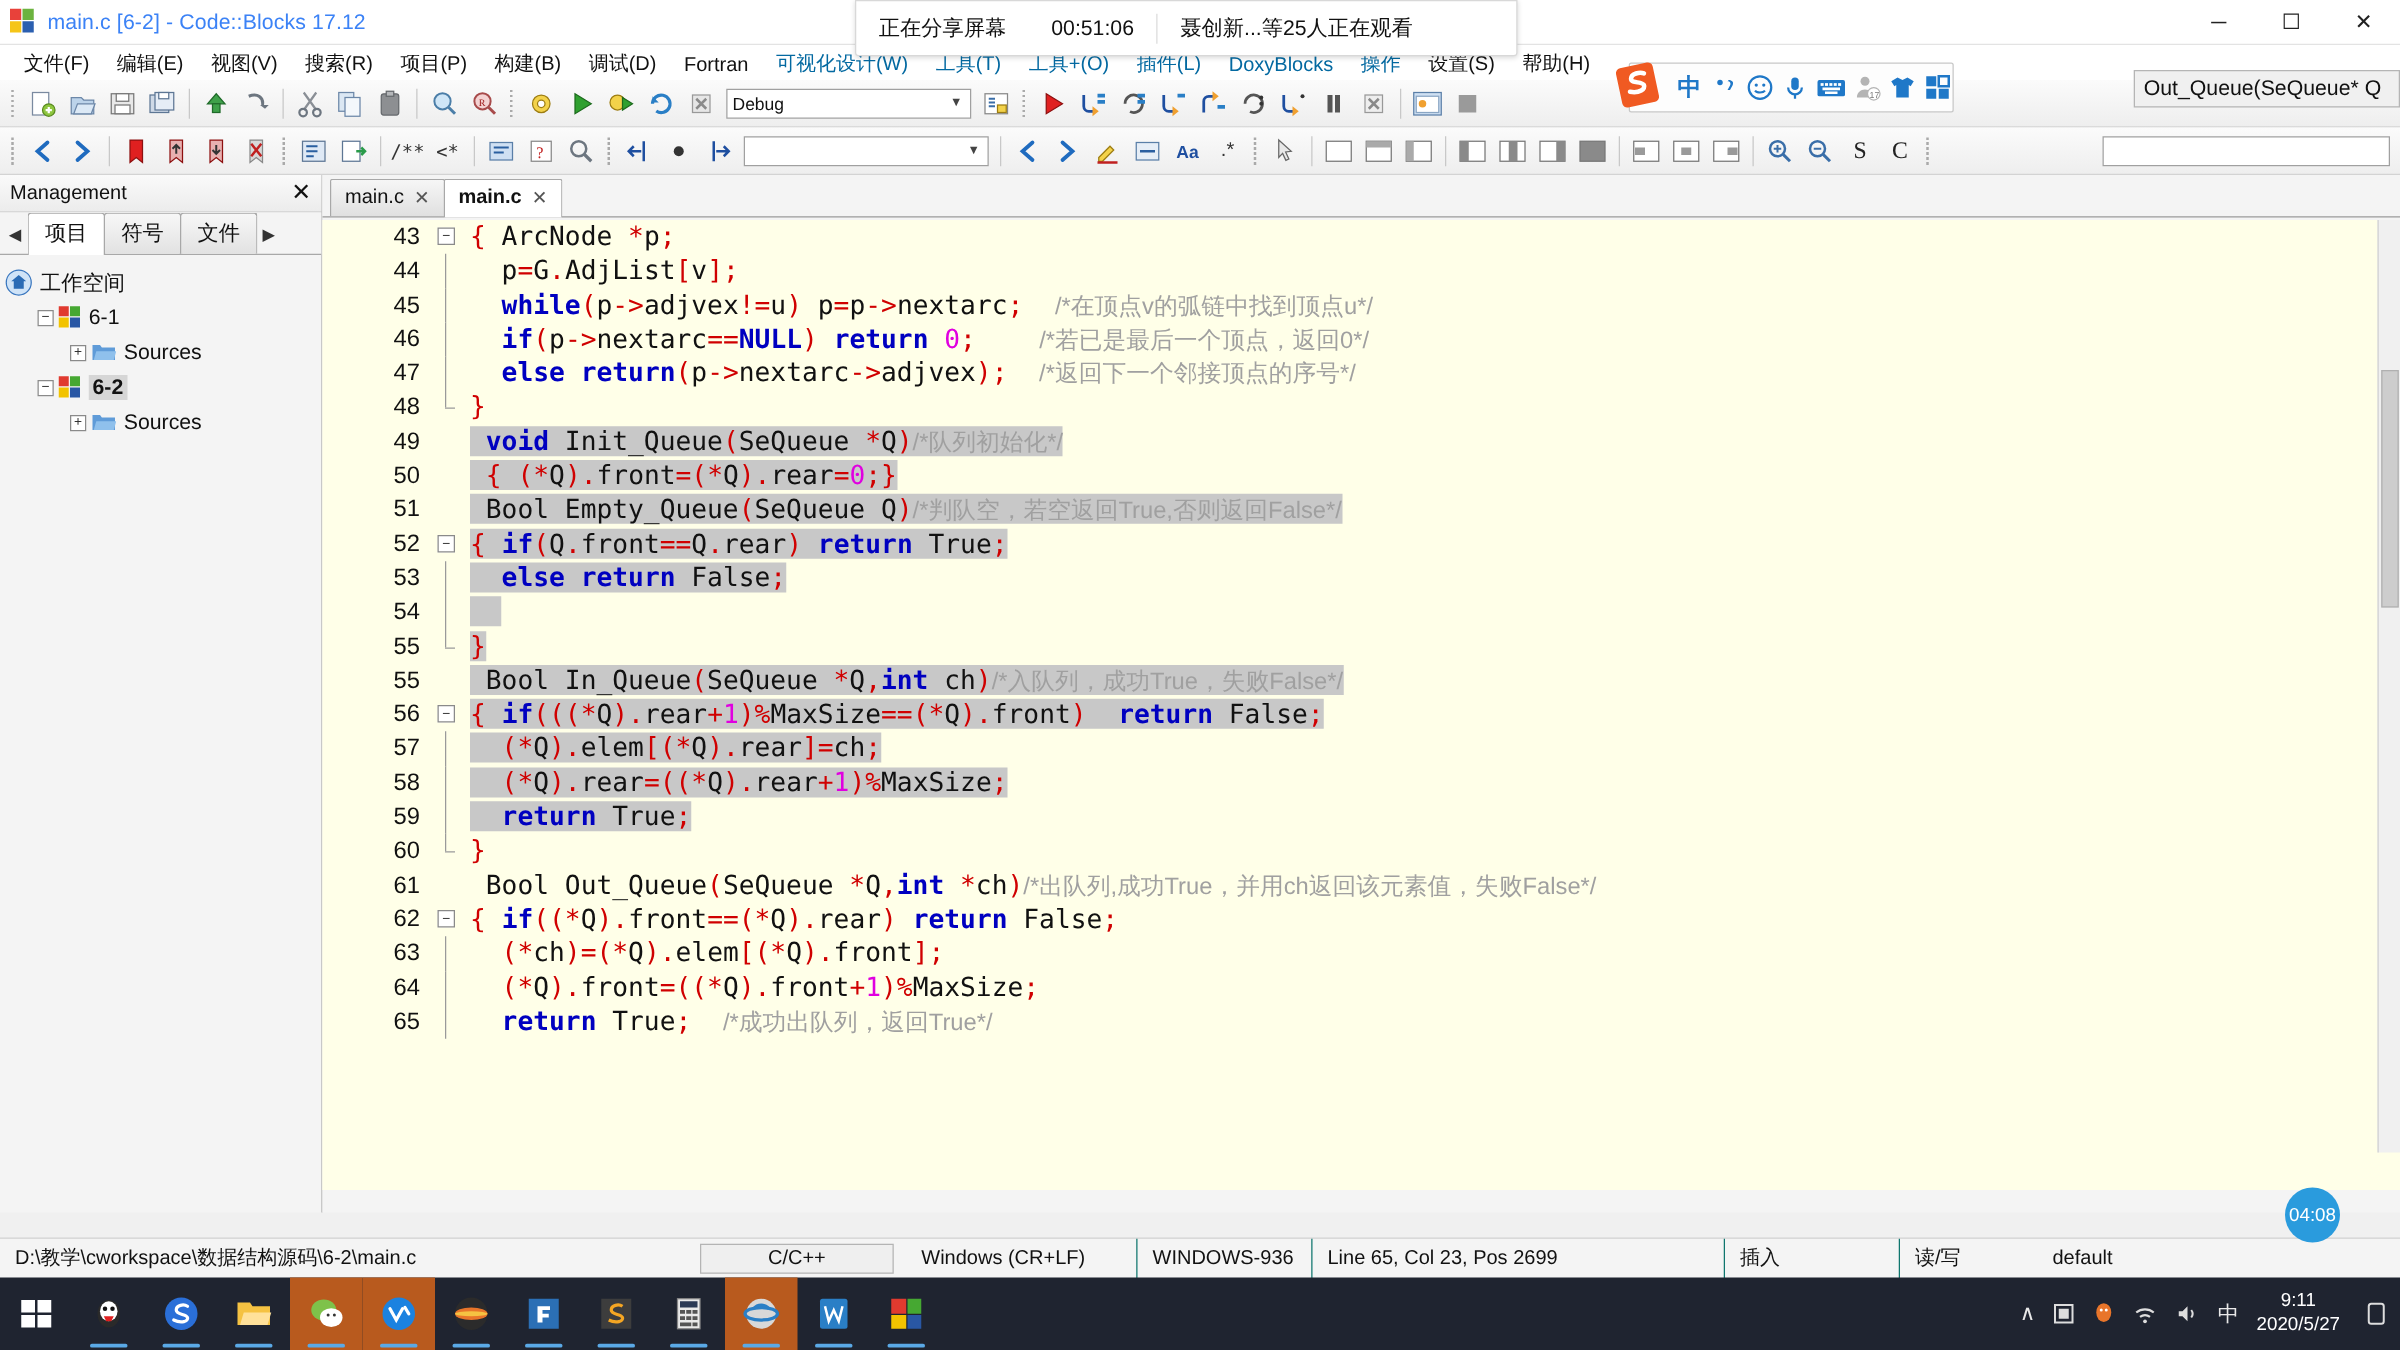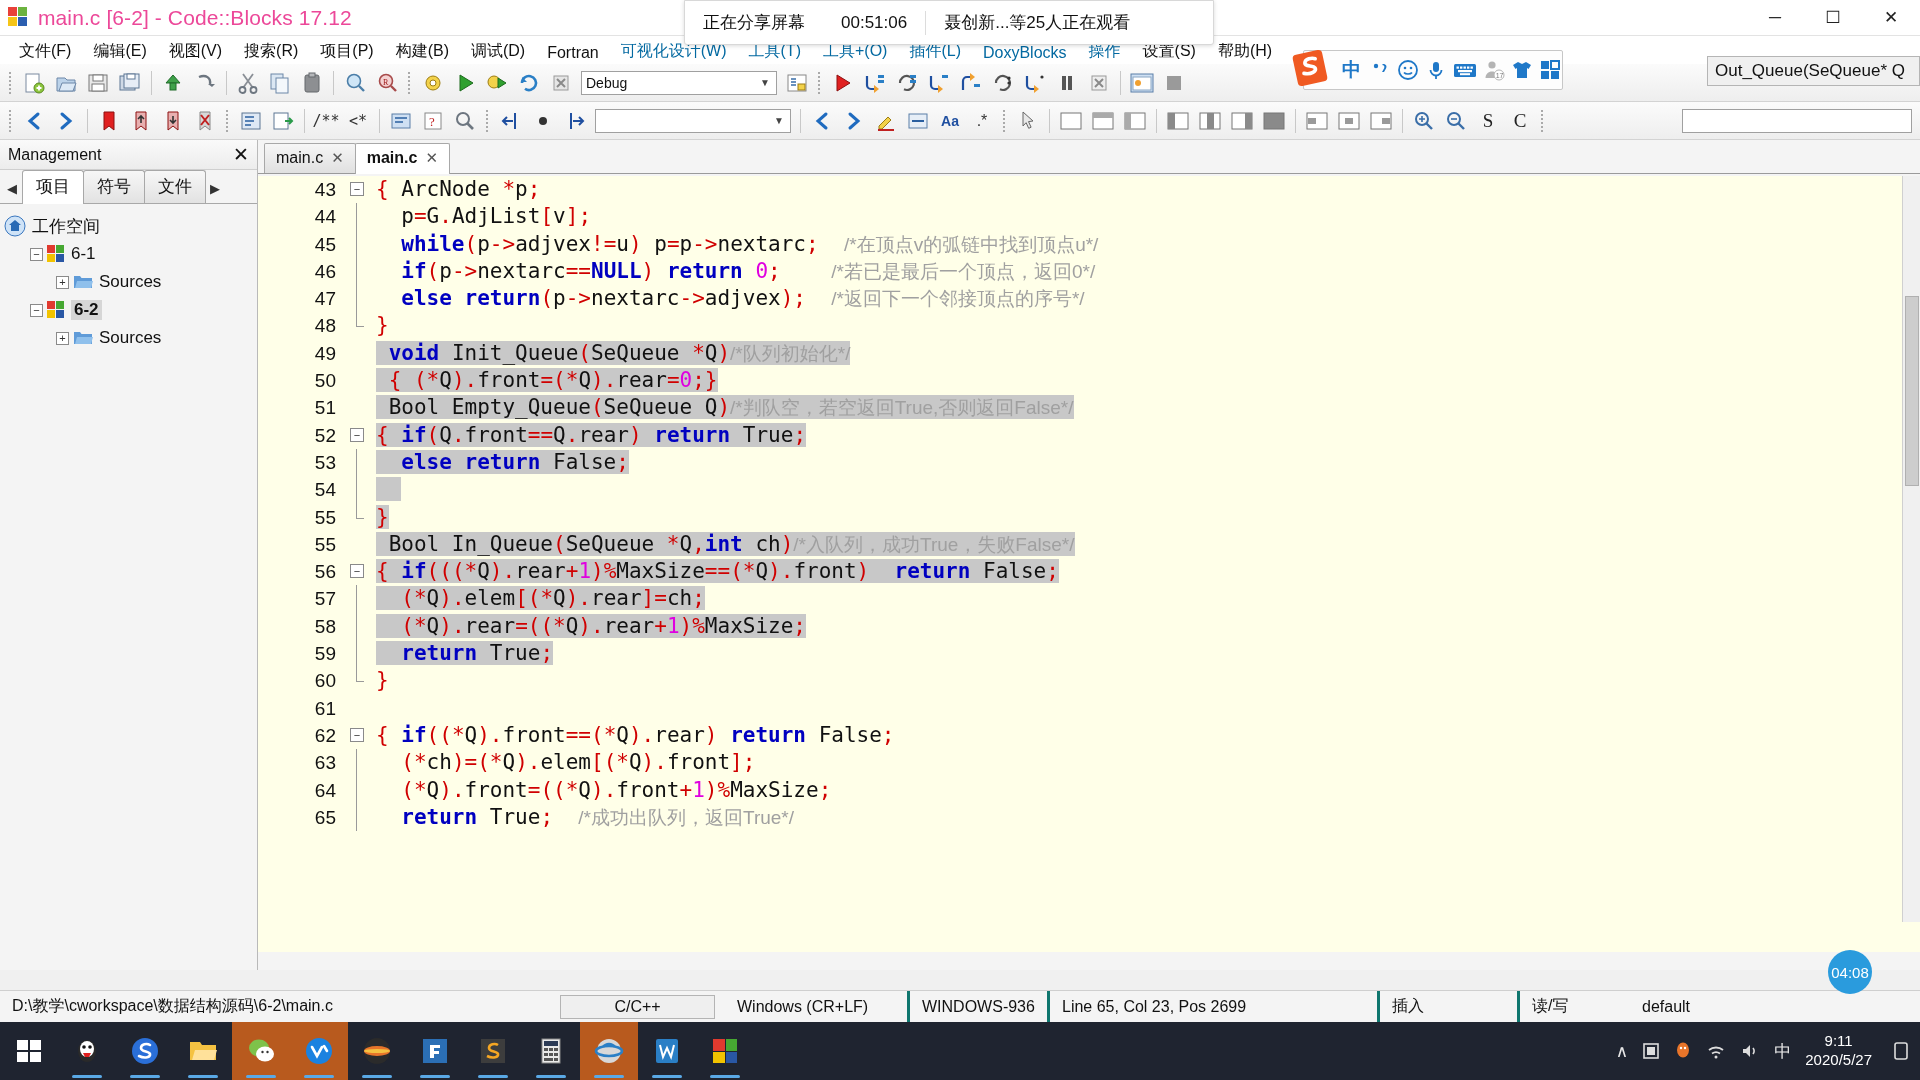--- a/index.html
+++ b/index.html
@@ -18,21 +18,21 @@
     background: #ffffff;
     display: flex; align-items: center;
     border-bottom: 1px solid #e3e3e3;
   }
   .tb-icon { width: 22px; height: 22px; margin-left: 8px; margin-right: 8px; position: relative; }
   .winsquare { position:absolute; width:9px; height:9px; }
   .ws1 { left:0; top:0; background:#e8413a; }
   .ws2 { left:10px; top:0; background:#6cb33f; }
   .ws3 { left:0; top:10px; background:#f5c518; }
   .ws4 { left:10px; top:10px; background:#2b5fb0; }
-  .title-text { font-size: 21px; color: #ec4899; letter-spacing: .1px; }
+  .title-text { font-size: 17px; color: #3b82f6; letter-spacing: .1px; }
   .winbtns { margin-left: auto; display: flex; height: 36px; }
   .winbtn { width: 58px; height: 36px; display: flex; align-items: center; justify-content: center;
             font-size: 17px; color: #222; }
 
   
   .menubar {
     position: absolute; left:0; top:36px; width:1920px; height:28px;
     background:#ffffff; display:flex; align-items:flex-end; padding-left: 8px;
     font-size: 16px; color:#111;
   }
@@ -169,21 +169,21 @@
                 border-radius:50%; background:#2a9bdd; color:#fff; font-size:15px;
                 display:flex; align-items:center; justify-content:center; z-index:35; }
 
   
   .statusbar {
     position:absolute; left:0; bottom:58px; width:1920px; height:32px;
     background:#f4f4f4; border-top:1px solid #cfcfcf;
     display:flex; align-items:center; font-size:16px; color:#111;
   }
   .sbcell { padding:0 12px; height:32px; display:flex; align-items:center;
-            border-right:3px solid #0f766e; white-space:nowrap; }
+            border-right:1px solid #0f766e; white-space:nowrap; }
   .sbcell.first { border-right:none; }
   .sbcell.boxed { border:1px solid #b4b4b4; background:#efefef; height:24px; margin-right:10px; }
 
   
   .taskbar { position:absolute; left:0; bottom:0; width:1920px; height:58px;
              background:#1f2430; display:flex; align-items:center; }
   .tstart { width:58px; height:58px; display:flex; align-items:center; justify-content:center; }
   .tkitem { width:58px; height:58px; display:flex; align-items:center; justify-content:center;
             position:relative; }
   .tkitem.active { background:#b85a1e; }
@@ -836,21 +836,21 @@
         <div class="cl"><span class="lnum">52</span><span class="foldbox" style="top: 6px;">−</span><span class="ctext"><span class="hl"><span class="p">{</span> <span class="k">if</span><span class="p">(</span>Q<span class="p">.</span>front<span class="p">==</span>Q<span class="p">.</span>rear<span class="p">)</span> <span class="k">return</span> True<span class="p">;</span></span></span></div>
         <div class="cl"><span class="lnum">53</span><span class="foldline" style="top: 0px; height: 27.3px;"></span><span class="ctext"><span class="hl">  <span class="k">else</span> <span class="k">return</span> False<span class="p">;</span></span></span></div>
         <div class="cl"><span class="lnum">54</span><span class="foldline" style="top: 0px; height: 27.3px;"></span><span class="ctext"><span class="hl">  </span></span></div>
         <div class="cl"><span class="lnum">55</span><span class="foldline" style="top: 0px; height: 14px;"></span><span class="foldend" style="top: 14px;"></span><span class="ctext"><span class="hl"><span class="p">}</span></span></span></div>
         <div class="cl"><span class="lnum">55</span><span class="ctext"><span class="hl"> Bool In_Queue<span class="p">(</span>SeQueue <span class="p">*</span>Q<span class="p">,</span><span class="k">int</span> ch<span class="p">)</span><span class="c">/*入队列，成功True，失败False*/</span></span></span></div>
         <div class="cl"><span class="lnum">56</span><span class="foldbox" style="top: 6px;">−</span><span class="ctext"><span class="hl"><span class="p">{</span> <span class="k">if</span><span class="p">(((*</span>Q<span class="p">).</span>rear<span class="p">+</span><span class="n">1</span><span class="p">)%</span>MaxSize<span class="p">==(*</span>Q<span class="p">).</span>front<span class="p">)</span>  <span class="k">return</span> False<span class="p">;</span></span></span></div>
         <div class="cl"><span class="lnum">57</span><span class="foldline" style="top: 0px; height: 27.3px;"></span><span class="ctext"><span class="hl">  <span class="p">(*</span>Q<span class="p">).</span>elem<span class="p">[(*</span>Q<span class="p">).</span>rear<span class="p">]=</span>ch<span class="p">;</span></span></span></div>
         <div class="cl"><span class="lnum">58</span><span class="foldline" style="top: 0px; height: 27.3px;"></span><span class="ctext"><span class="hl">  <span class="p">(*</span>Q<span class="p">).</span>rear<span class="p">=((*</span>Q<span class="p">).</span>rear<span class="p">+</span><span class="n">1</span><span class="p">)%</span>MaxSize<span class="p">;</span></span></span></div>
         <div class="cl"><span class="lnum">59</span><span class="foldline" style="top: 0px; height: 27.3px;"></span><span class="ctext"><span class="hl">  <span class="k">return</span> True<span class="p">;</span></span></span></div>
         <div class="cl"><span class="lnum">60</span><span class="foldline" style="top: 0px; height: 14px;"></span><span class="foldend" style="top: 14px;"></span><span class="ctext"><span class="p">}</span></span></div>
-        <div class="cl"><span class="lnum">61</span></div>
+        <div class="cl"><span class="lnum">61</span><span class="ctext"> Bool Out_Queue<span class="p">(</span>SeQueue <span class="p">*</span>Q<span class="p">,</span><span class="k">int</span> <span class="p">*</span>ch<span class="p">)</span><span class="c">/*出队列,成功True，并用ch返回该元素值，失败False*/</span></span></div>
         <div class="cl"><span class="lnum">62</span><span class="foldbox" style="top: 6px;">−</span><span class="ctext"><span class="p">{</span> <span class="k">if</span><span class="p">((*</span>Q<span class="p">).</span>front<span class="p">==(*</span>Q<span class="p">).</span>rear<span class="p">)</span> <span class="k">return</span> False<span class="p">;</span></span></div>
         <div class="cl"><span class="lnum">63</span><span class="foldline" style="top: 0px; height: 27.3px;"></span><span class="ctext">  <span class="p">(*</span>ch<span class="p">)=(*</span>Q<span class="p">).</span>elem<span class="p">[(*</span>Q<span class="p">).</span>front<span class="p">];</span></span></div>
         <div class="cl"><span class="lnum">64</span><span class="foldline" style="top: 0px; height: 27.3px;"></span><span class="ctext">  <span class="p">(*</span>Q<span class="p">).</span>front<span class="p">=((*</span>Q<span class="p">).</span>front<span class="p">+</span><span class="n">1</span><span class="p">)%</span>MaxSize<span class="p">;</span></span></div>
         <div class="cl"><span class="lnum">65</span><span class="foldline" style="top: 0px; height: 27.3px;"></span><span class="ctext">  <span class="k">return</span> True<span class="p">;</span>  <span class="c">/*成功出队列，返回True*/</span></span></div>
       </div>
   </div>
 
   <div class="vscroll">
     <div class="vthumb"></div>
   </div>

